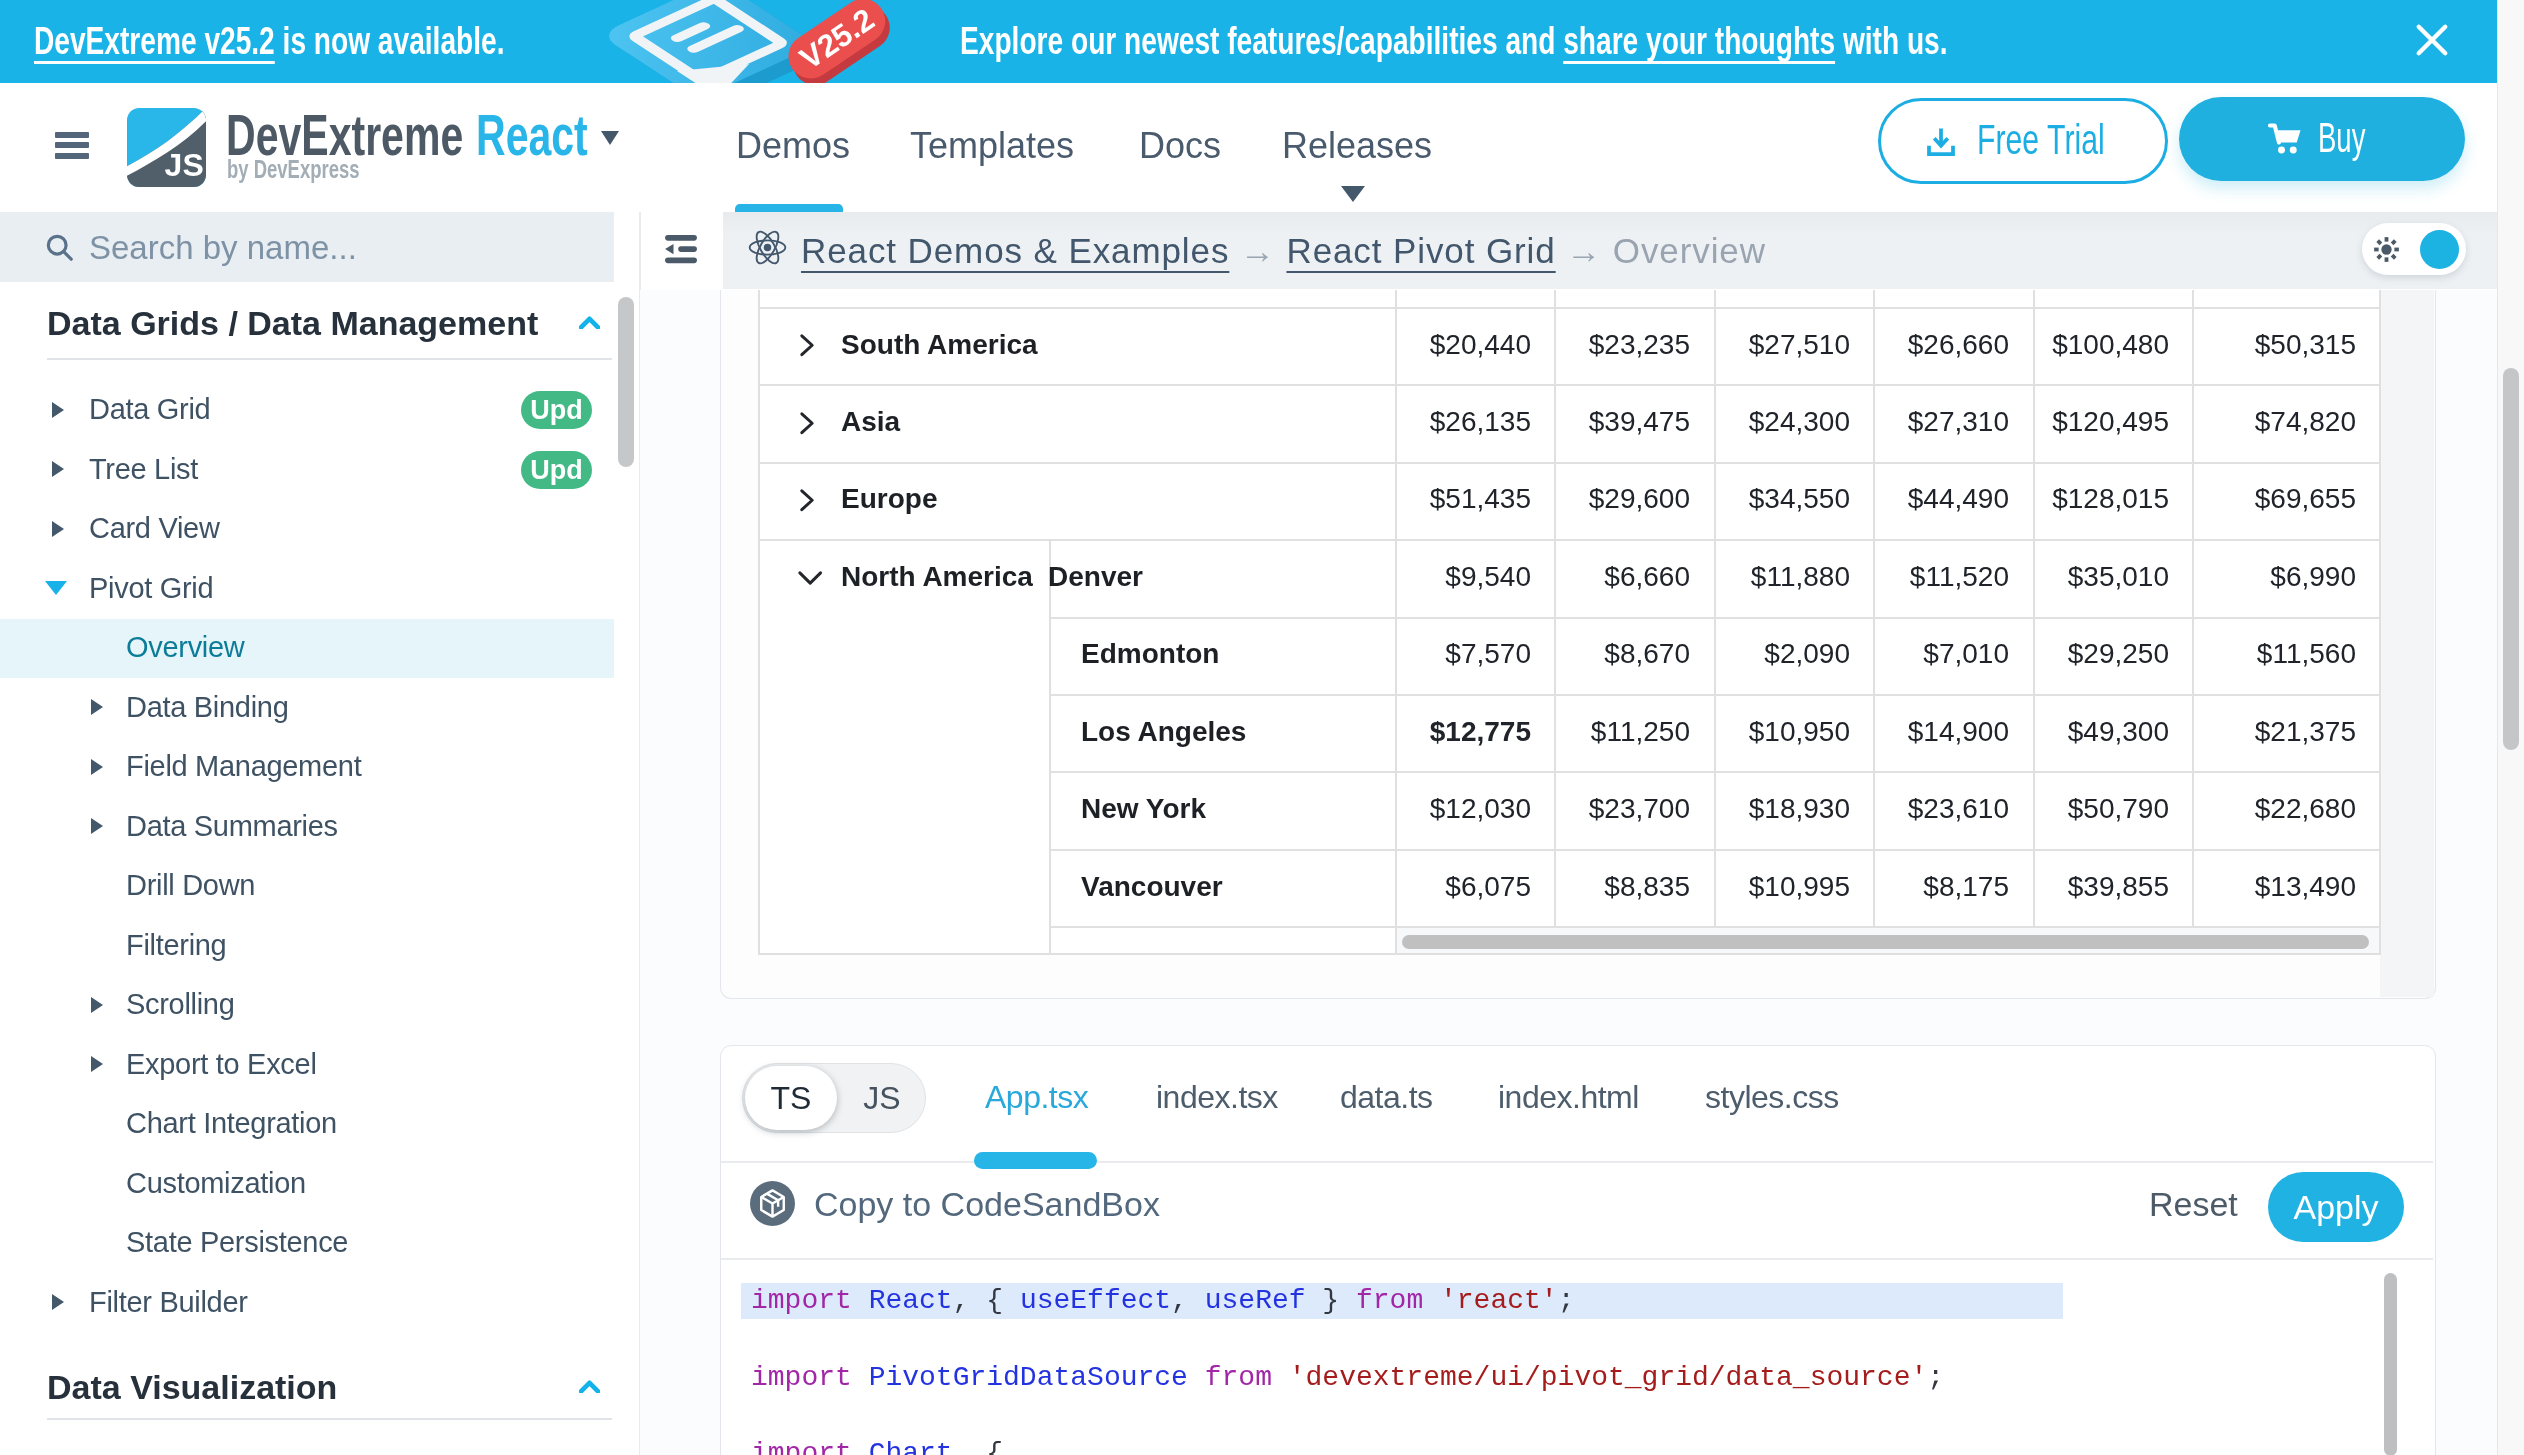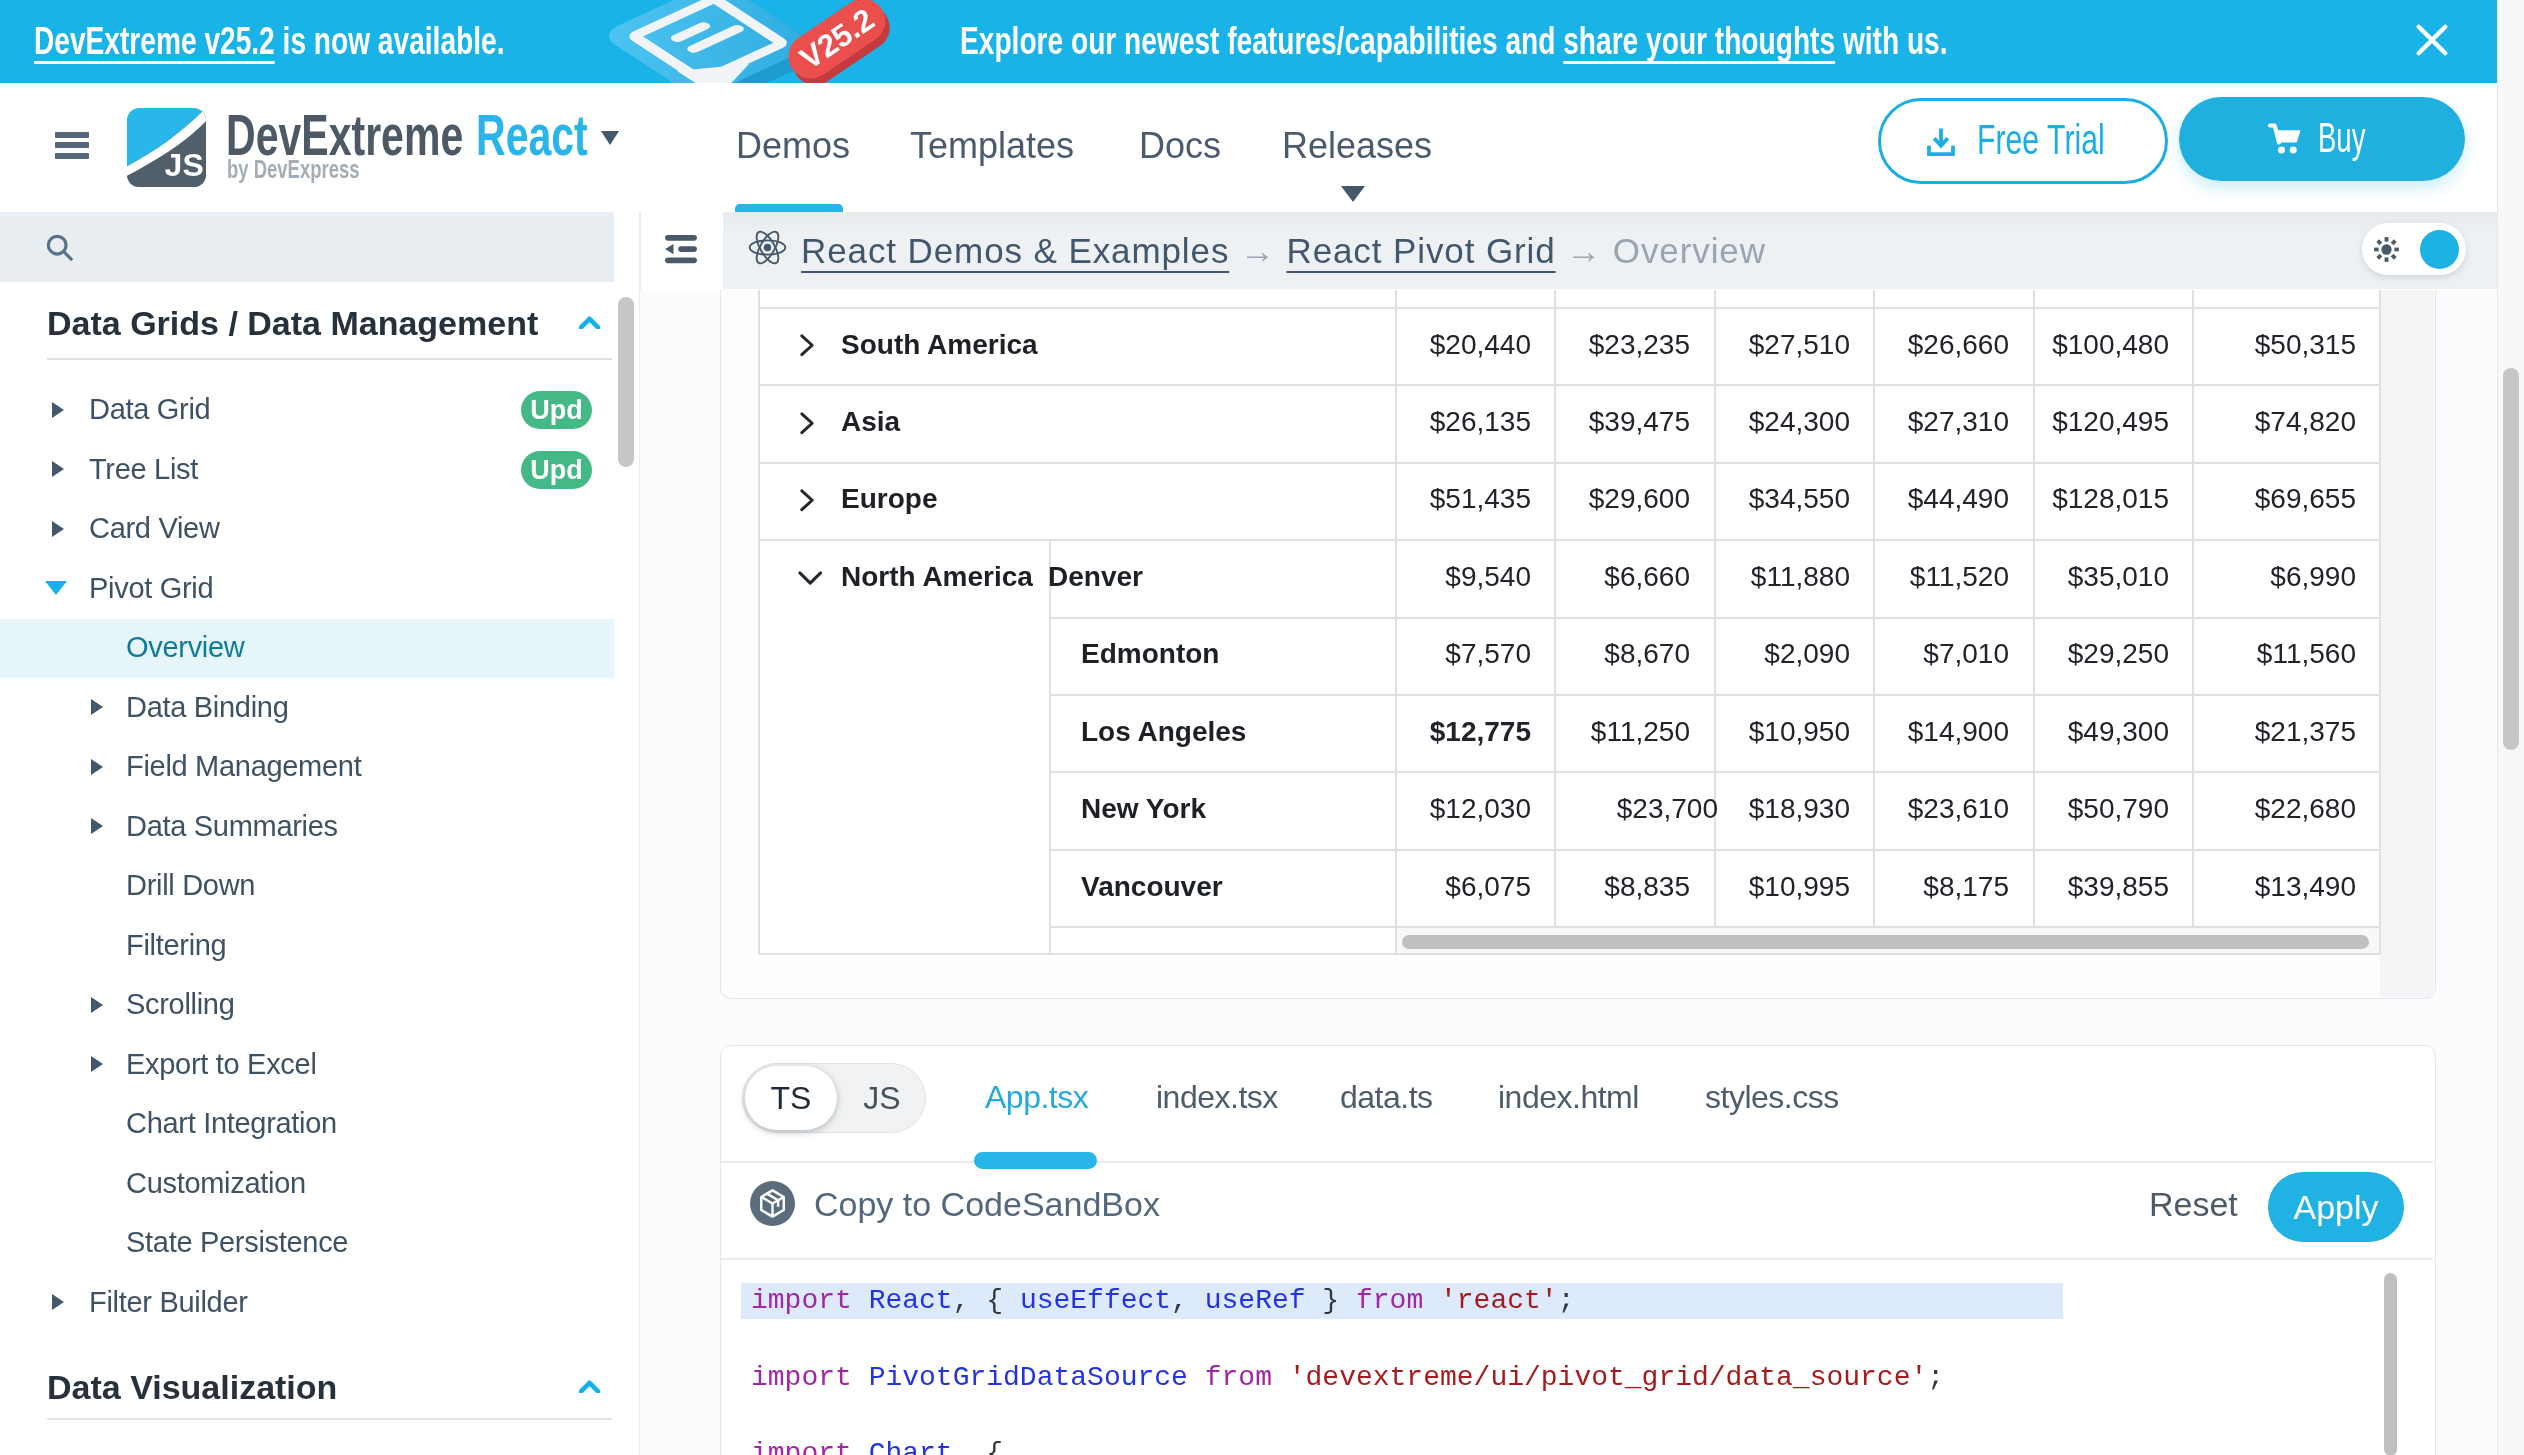--- a/index.html
+++ b/index.html
@@ -154,20 +154,21 @@
     </svg>
     <div class="abs" style="left:58px; top:6.6px; width:39px; height:39px; border-radius:50%; background:#1cb2e2;"></div>
   </div>
 </div>
 <div id="sidebar">
   <div id="search">
     <svg class="abs" style="left:46px; top:22px;" width="28" height="28" viewBox="0 0 30 30">
       <circle cx="12" cy="12" r="9.5" stroke="#5a718a" stroke-width="3.4" fill="none"></circle>
       <line x1="19" y1="19" x2="27" y2="27" stroke="#5a718a" stroke-width="3.4" stroke-linecap="round"></line>
     </svg>
+    <div class="abs" style="left:89px; top:0; height:70px; line-height:72px; font-size:33px; color:#7e92a6;">Search by name...</div>
   </div>
   <div class="abs" style="left:47px; top:92px; font-size:34px; font-weight:600; color:#27313c;">Data Grids / Data Management</div>
   <svg class="abs" style="left:579px; top:104px;" width="21" height="13.2" viewBox="0 0 22 14">
     <path d="M2 12 L11 3 L20 12" stroke="#12b2ea" stroke-width="5" fill="none" stroke-linecap="round" stroke-linejoin="round"></path>
   </svg>
   <div class="abs" style="left:47px; top:146px; width:565px; height:1.9px; background:#e0e4e8;"></div>
 
   <div class="tri-r" style="left:52px; top:190px;"></div>
   <div class="mitem" style="left:89px; top:181px;">Data Grid</div>
   <div class="badge" style="top:179px;">Upd</div>
@@ -292,21 +293,21 @@
 <div class="money" style="left:2192px; top:638px; width:164px;">$11,560</div>
 <div class="rowlabel" style="left:1081px; top:716px;">Los Angeles</div>
 <div class="money" style="left:1395px; top:716px; width:136px;font-weight:bold;">$12,775</div>
 <div class="money" style="left:1554px; top:716px; width:136px;">$11,250</div>
 <div class="money" style="left:1714px; top:716px; width:136px;">$10,950</div>
 <div class="money" style="left:1873px; top:716px; width:136px;">$14,900</div>
 <div class="money" style="left:2033px; top:716px; width:136px;">$49,300</div>
 <div class="money" style="left:2192px; top:716px; width:164px;">$21,375</div>
 <div class="rowlabel" style="left:1081px; top:793px;">New York</div>
 <div class="money" style="left:1395px; top:793px; width:136px;">$12,030</div>
-<div class="money" style="left:1554px; top:793px; width:136px;margin-left:28px;">$23,700</div>
+<div class="money" style="left:1554px; top:793px; width:136px;">$23,700</div>
 <div class="money" style="left:1714px; top:793px; width:136px;">$18,930</div>
 <div class="money" style="left:1873px; top:793px; width:136px;">$23,610</div>
 <div class="money" style="left:2033px; top:793px; width:136px;">$50,790</div>
 <div class="money" style="left:2192px; top:793px; width:164px;">$22,680</div>
 <div class="rowlabel" style="left:1081px; top:871px;">Vancouver</div>
 <div class="money" style="left:1395px; top:871px; width:136px;">$6,075</div>
 <div class="money" style="left:1554px; top:871px; width:136px;">$8,835</div>
 <div class="money" style="left:1714px; top:871px; width:136px;">$10,995</div>
 <div class="money" style="left:1873px; top:871px; width:136px;">$8,175</div>
 <div class="money" style="left:2033px; top:871px; width:136px;">$39,855</div>

